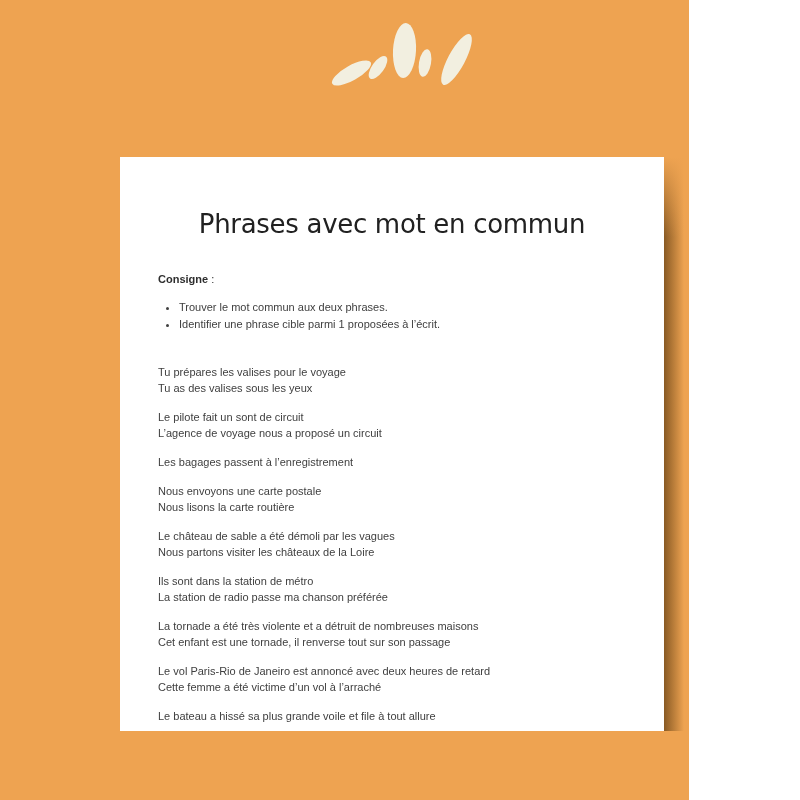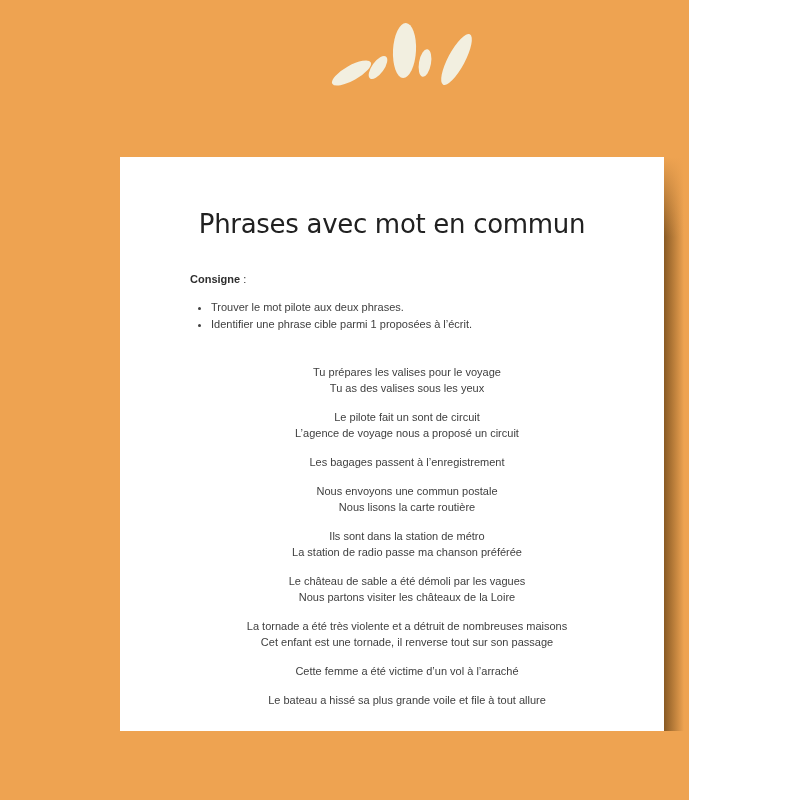--- a/index.html
+++ b/index.html
@@ -57,40 +57,39 @@
     font-weight: 400;
     font-size: 26px;
     line-height: 30px;
     letter-spacing: -0.3px;
     color: #212121;
   }
   .content {
     padding: 0 40px 0 38px;
     font-size: 11px;
     color: #404040;
-    margin-left: 32px;
   }
   .consigne {
     margin-top: 33px;
     line-height: 14px;
     color: #2e2e2e;
   }
   .consigne .label { font-weight: bold; }
   ul.instructions {
     margin: 13px 0 0 0;
     padding: 0 0 0 21px;
     list-style: disc;
   }
   ul.instructions li {
     line-height: 17px;
     color: #404040;
   }
   .pairs { margin-top: 31px; }
   .pair { margin-bottom: 13px; }
-  .pair .line { line-height: 16px; white-space: nowrap; text-align: center; }
+  .pair .line { line-height: 16px; white-space: nowrap; }
 </style>
 </head>
 <body>
 
 <div class="page">
 
   <div>
     <div class="stroke stroke-1"></div>
     <div class="stroke stroke-2"></div>
     <div class="stroke stroke-3"></div>
@@ -103,53 +102,54 @@
   <div class="card">
     <h1 class="doc-title">Phrases avec mot en commun</h1>
 
     <div class="content">
 
       <div class="consigne">
         <span class="label">Consigne</span><span> :</span>
       </div>
 
       <ul class="instructions">
-        <li>Trouver le mot pilote aux deux phrases.</li>
+        <li>Trouver le mot commun aux deux phrases.</li>
         <li>Identifier une phrase cible parmi 1 proposées à l’écrit.</li>
       </ul>
 
       <div class="pairs">
         <div class="pair">
           <div class="line">Tu prépares les valises pour le voyage</div>
           <div class="line">Tu as des valises sous les yeux</div>
         </div>
         <div class="pair">
           <div class="line">Le pilote fait un sont de circuit</div>
           <div class="line">L’agence de voyage nous a proposé un circuit</div>
         </div>
         <div class="pair">
           <div class="line">Les bagages passent à l’enregistrement</div>
         </div>
         <div class="pair">
-          <div class="line">Nous envoyons une commun postale</div>
+          <div class="line">Nous envoyons une carte postale</div>
           <div class="line">Nous lisons la carte routière</div>
+        </div>
+        <div class="pair">
+          <div class="line">Le château de sable a été démoli par les vagues</div>
+          <div class="line">Nous partons visiter les châteaux de la Loire</div>
         </div>
         <div class="pair">
           <div class="line">Ils sont dans la station de métro</div>
           <div class="line">La station de radio passe ma chanson préférée</div>
         </div>
         <div class="pair">
-          <div class="line">Le château de sable a été démoli par les vagues</div>
-          <div class="line">Nous partons visiter les châteaux de la Loire</div>
-        </div>
-        <div class="pair">
           <div class="line">La tornade a été très violente et a détruit de nombreuses maisons</div>
           <div class="line">Cet enfant est une tornade, il renverse tout sur son passage</div>
         </div>
         <div class="pair">
+          <div class="line">Le vol Paris-Rio de Janeiro est annoncé avec deux heures de retard</div>
           <div class="line">Cette femme a été victime d’un vol à l’arraché</div>
         </div>
         <div class="pair">
           <div class="line">Le bateau a hissé sa plus grande voile et file à tout allure</div>
         </div>
       </div>
 
     </div>
   </div>
 </div>

